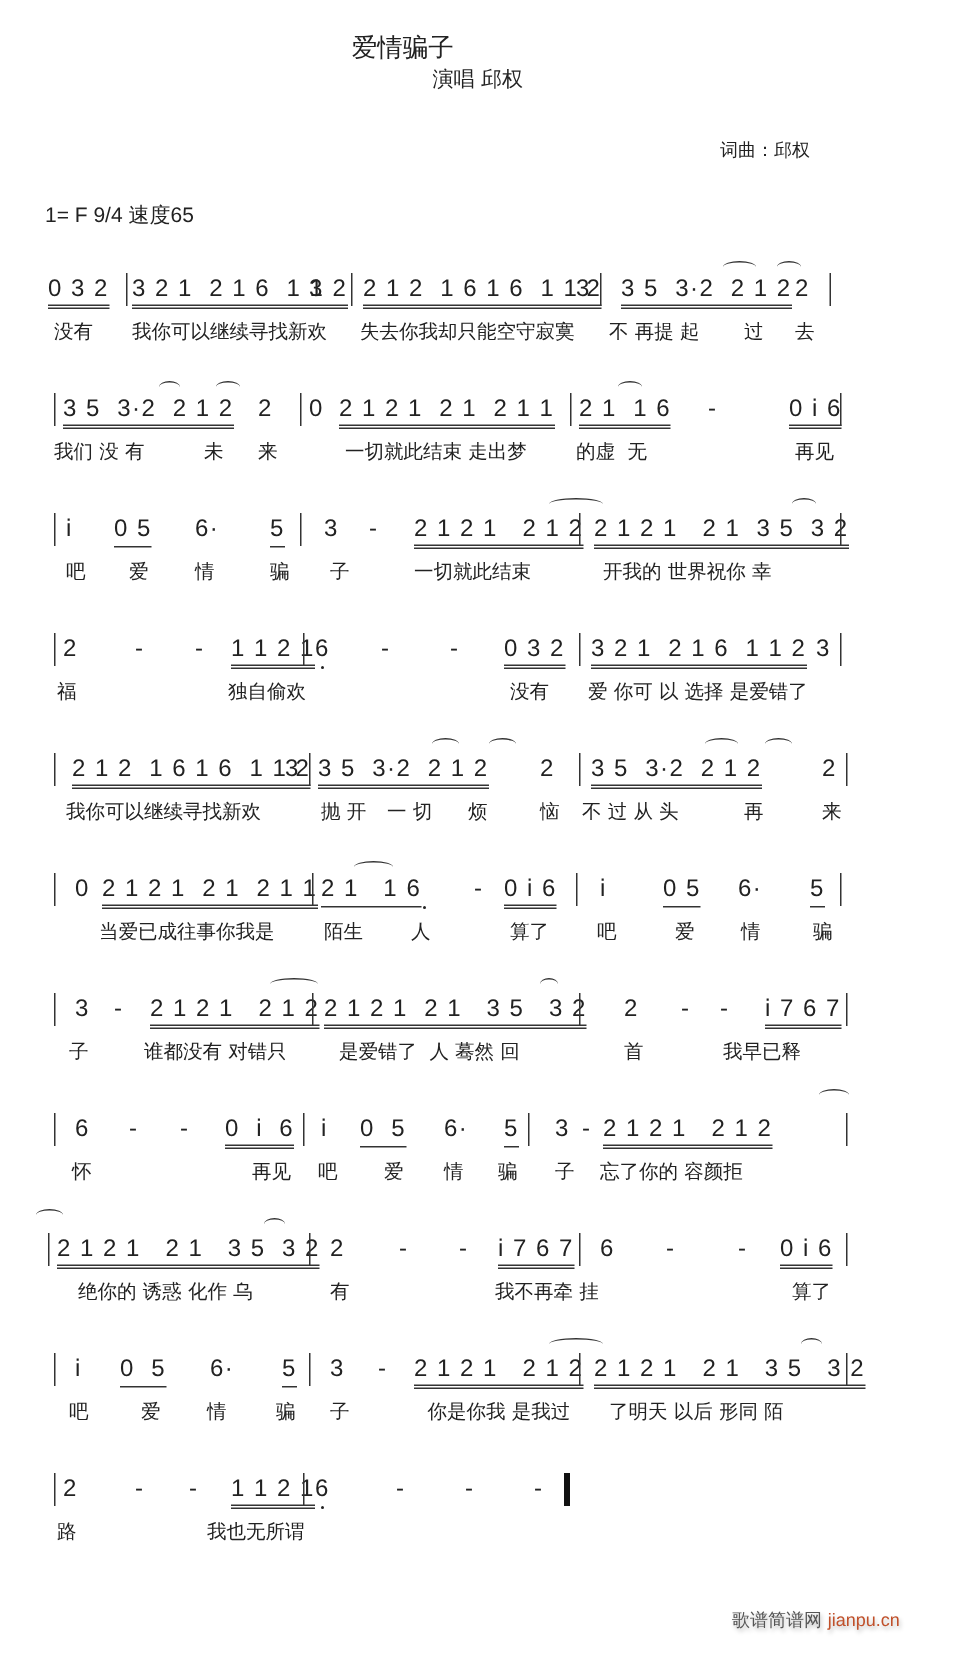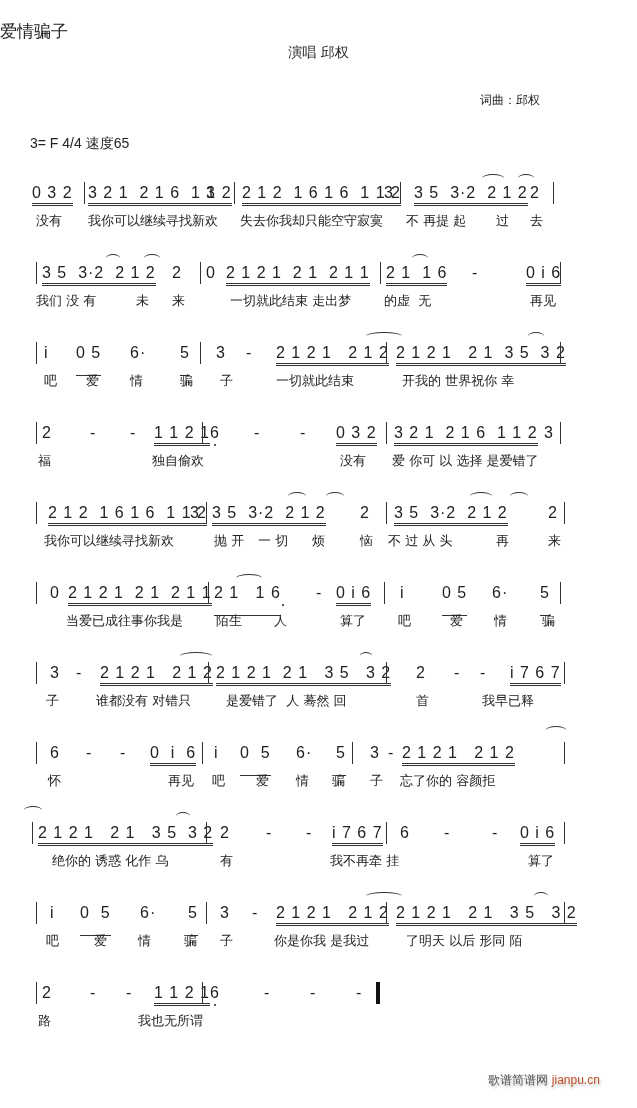--- a/index.html
+++ b/index.html
@@ -6,21 +6,21 @@
   body {
     width: 637px; height: 1108px;
     background: #ffffff;
     font-family: "DejaVu Sans", sans-serif;
     color: #222222;
     position: relative;
     overflow: hidden;
   }
   .title {
     position: absolute; top: 20px; left: 0; width: 537px;
-    font-size: 17px; color: #222;
+    text-align: center; font-size: 17px; color: #222;
   }
   .singer {
     position: absolute; top: 44px; left: 0; width: 637px;
     text-align: center; font-size: 14px; color: #222;
   }
   .credit {
     position: absolute; top: 92px; left: 480px;
     font-size: 12px; color: #222;
   }
   .keysig {
@@ -32,21 +32,21 @@
     position: absolute; left: 30px; width: 580px; height: 60px;
   }
   .notes {
     position: absolute; top: 0; left: 0; width: 100%; height: 30px;
     font-family: "Liberation Sans", sans-serif;
     font-size: 16px; color: #222;
   }
   .notes span.seg {
     position: absolute; top: 8px; white-space: pre; letter-spacing: 1px;
   }
-  .notes span.ul1 { border-bottom: 1px solid #333; padding-bottom: 13px; }
+  .notes span.ul1 { border-bottom: 1px solid #333; padding-bottom: 2px; }
   .notes span.ul2 { border-bottom: 3px double #333; padding-bottom: 1px; }
   .bar {
     position: absolute; top: 6px; width: 1px; height: 22px; background: #333;
   }
   .bar.final { width: 4px; background: #111; }
   .lyrics {
     position: absolute; top: 36px; left: 0; width: 100%; height: 20px;
     font-size: 13px; color: #222;
   }
   .lyrics span {
@@ -65,21 +65,21 @@
     text-shadow: 1px 2px 3px #bbb;
   }
   .watermark .site { color: #c0502a; font-family: "Liberation Sans", sans-serif; }
 </style>
 </head>
 <body>
 
 <div class="title">爱情骗子</div>
 <div class="singer">演唱  邱权</div>
 <div class="credit">词曲：邱权</div>
-<div class="keysig">3= F  4/4  速度65</div>
+<div class="keysig">1= F  9/4  速度65</div>
 
 <div class="system" style="top:176px;">
   <div class="notes">
     <span class="seg ul2" style="left:2px">0 3 2</span>
     <div class="bar" style="left:54px"></div>
     <span class="seg ul2" style="left:58px">3 2 1  2 1 6  1 1 2</span>
     <span class="seg" style="left:176px">3</span>
     <div class="bar" style="left:204px"></div>
     <span class="seg ul2" style="left:212px">2 1 2  1 6 1 6  1 1 2</span>
     <span class="seg" style="left:354px">3</span>
@@ -339,21 +339,21 @@
     <div class="bar" style="left:534px"></div>
     <div class="tie" style="left:336px;top:-4px;width:36px"></div>
     <div class="tie" style="left:504px;top:-4px;width:14px"></div>
   </div>
   <div class="lyrics">
     <span style="left:16px">吧</span>
     <span style="left:64px">爱</span>
     <span style="left:108px">情</span>
     <span style="left:154px">骗</span>
     <span style="left:190px">子</span>
-    <span style="left:244px">你是你我 是我过</span>
+    <span style="left:255px">你是你我 是我过</span>
     <span style="left:376px">了明天 以后 形同 陌</span>
   </div>
 </div>
 
 <div class="system" style="top:976px;">
   <div class="notes">
     <div class="bar" style="left:6px"></div>
     <span class="seg" style="left:12px">2</span>
     <span class="seg" style="left:60px">-</span>
     <span class="seg" style="left:96px">-</span>

